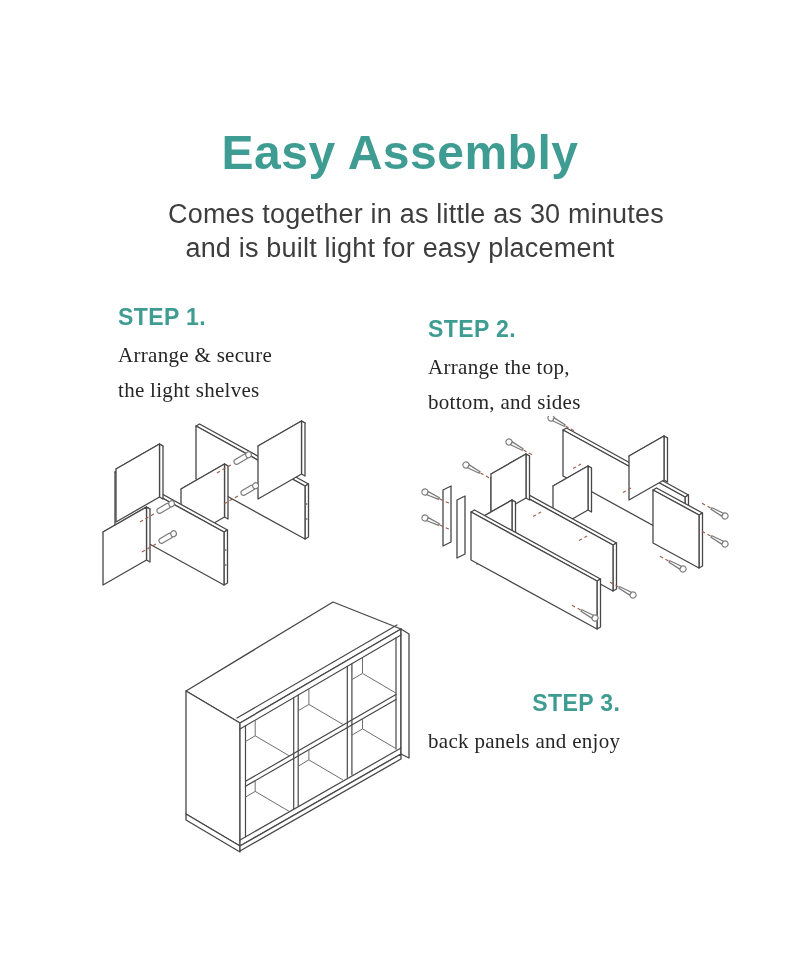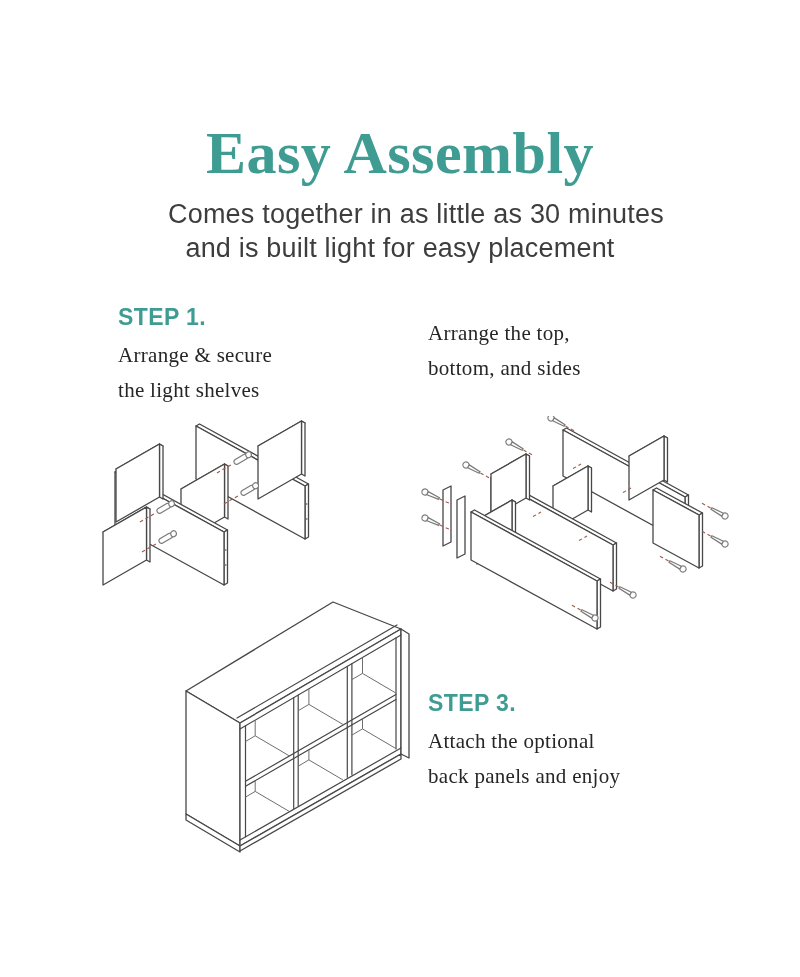--- a/index.html
+++ b/index.html
@@ -3,41 +3,41 @@
 <meta charset="utf-8">
 <style>
   html,body{margin:0;padding:0;}
   body{
     width:800px;height:977px;background:#ffffff;position:relative;overflow:hidden;
     font-family:"Liberation Sans",sans-serif;
   }
   .abs{position:absolute;}
   .page-title{
     left:0;top:121px;width:800px;text-align:center;
-    font-family:Liberation Serif, serif;font-weight:700;
-    font-size:60px;line-height:64px;color:#3F9C92;letter-spacing:0.5px;
+    font-family:Liberation Sans, sans-serif;font-weight:700;
+    font-size:48px;line-height:64px;color:#3F9C92;letter-spacing:0.5px;
   }
   .subtitle-line{
     left:0;width:800px;text-align:center;
     font-family:"Liberation Sans",sans-serif;font-weight:400;
     font-size:27px;color:#3D3D3D;letter-spacing:0.2px;
   }
   #subtitle-1{top:199px;padding-left:16px;}
   #subtitle-2{top:233px;}
   .step-label{
     font-family:"Liberation Sans",sans-serif;font-weight:700;
     font-size:23px;color:#3F9C92;letter-spacing:0.4px;
   }
   .step-desc{
     font-family:"Liberation Serif",serif;font-weight:400;
     font-size:21px;color:#262626;letter-spacing:0.3px;line-height:35px;
   }
   #step1-text{left:118px;top:304px;}
   #step2-text{left:428px;top:316px;}
-  #step3-text{left:428px;top:690px;}
+  #step3-text{left:428px;top:690px;text-align:right;}
   .step-label{display:block;margin-bottom:7px;}
   .fig{position:absolute;}
   #fig1{left:93px;top:412px;}
   #fig2{left:413px;top:416px;}
   #fig3{left:153px;top:596px;}
   
   .p{fill:#ffffff;stroke:#474747;stroke-width:1.3;stroke-linejoin:round;}
   .ln{stroke:#474747;stroke-width:1.2;fill:none;stroke-linecap:round;}
   .int{stroke:#6e6e6e;stroke-width:1;fill:none;}
   .dash{stroke:#9E5B4B;stroke-width:1.1;fill:none;stroke-dasharray:3.5 2.8;}
@@ -66,27 +66,27 @@
 <div class="abs subtitle-line" id="subtitle-1">Comes together in as little as 30 minutes</div>
 <div class="abs subtitle-line" id="subtitle-2">and is built light for easy placement</div>
 
 <div class="abs" id="step1-text">
   <span class="step-label">STEP 1.</span>
   <div class="step-desc">Arrange &amp; secure</div>
   <div class="step-desc">the light shelves</div>
 </div>
 
 <div class="abs" id="step2-text">
+  <span class="step-label">STEP 2.</span>
   <div class="step-desc">Arrange the top,</div>
   <div class="step-desc">bottom, and sides</div>
 </div>
 
 <div class="abs" id="step3-text">
   <span class="step-label">STEP 3.</span>
-  <div class="step-desc">Attach the optional</div>
   <div class="step-desc">back panels and enjoy</div>
 </div>
 
 <svg class="fig" id="fig1" width="240" height="200" viewBox="0 0 240 200">
   <g>
     <polygon class="p" points="103,14 106.5,12 215.5,72 212,74"></polygon>
     <polygon class="p" points="212,74 215.5,72 215.5,125 212,127"></polygon>
     <polygon class="p" points="103,14 212,74 212,127 103,67"></polygon>
   </g>
   <g>

